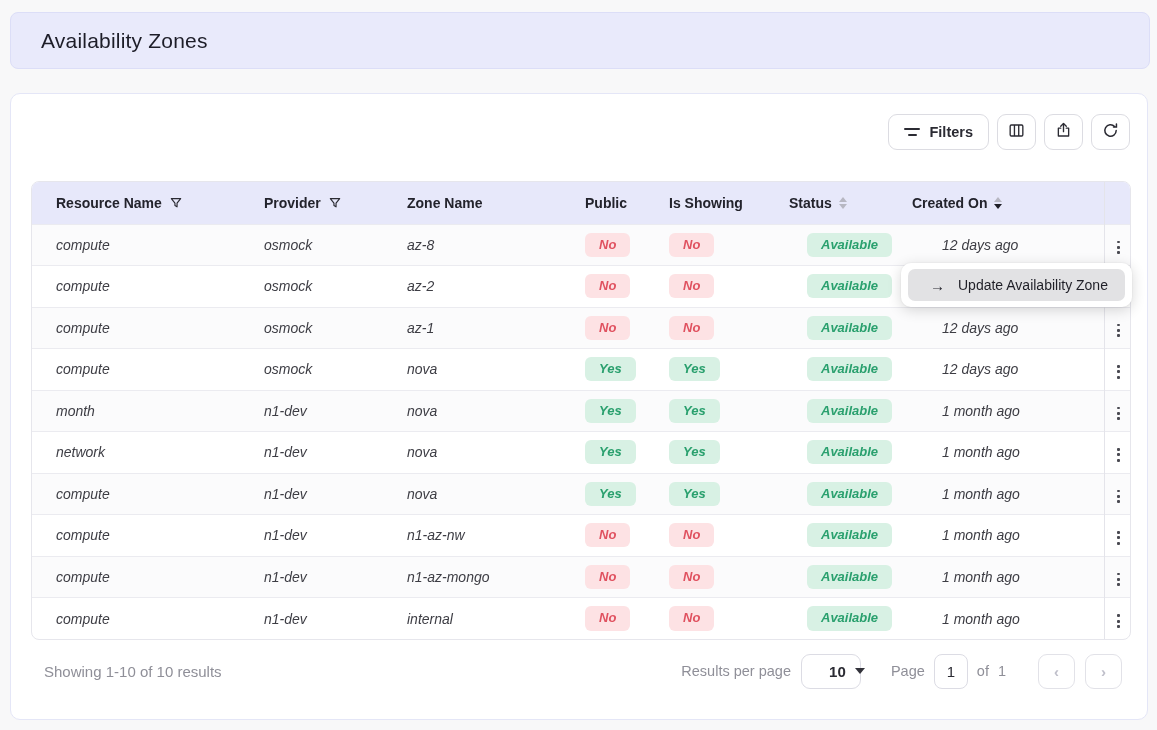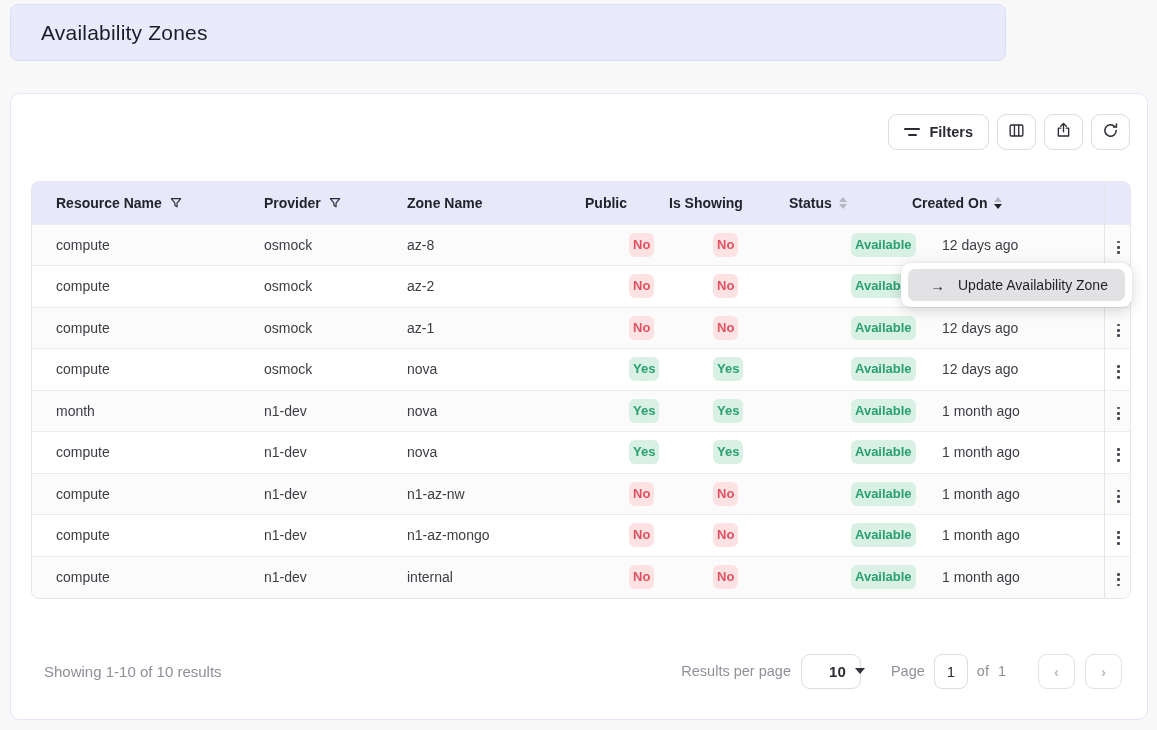--- a/index.html
+++ b/index.html
@@ -6,21 +6,21 @@
   html,body { width:1157px; height:730px; }
   body {
     background:#f8f8f9;
     font-family:"Liberation Sans","DejaVu Sans",sans-serif;
     color:#26262e;
     position:relative;
     overflow:hidden;
   }
   
   .page-header {
-    position:absolute; left:10px; top:4px; width:996px; height:57px;
+    position:absolute; left:10px; top:12px; width:1140px; height:57px;
     background:#e9eafb; border:1px solid #dcdef7; border-radius:8px;
     display:flex; align-items:center; padding-left:30px;
   }
   .page-header h1 { font-size:21px; font-weight:500; letter-spacing:.2px; color:#1d1d28; }
 
   
   .card {
     position:absolute; left:10px; top:93px; width:1138px; height:627px;
     background:#ffffff; border:1px solid #e4e6f7; border-radius:10px;
   }
@@ -43,30 +43,30 @@
     position:absolute; left:20px; top:87px; width:1100px;
     border:1px solid #e6e6ec; border-radius:8px; overflow:hidden; background:#fff;
   }
   table { width:100%; border-collapse:collapse; table-layout:fixed; }
   col.c1{width:232px} col.c2{width:143px} col.c3{width:178px} col.c4{width:84px}
   col.c5{width:120px} col.c6{width:123px} col.c7{width:192px} col.c8{width:28px}
   thead tr { height:42px; background:#e7e8fa; }
   th { font-size:14px; font-weight:700; color:#23232c; text-align:left; }
   th .th-inner { display:flex; align-items:center; gap:7px; }
   th.first, td.first { padding-left:24px; }
-  tbody tr { height:41.5px; }
+  tbody tr { height:41.5px;font-style:italic; }
   tbody tr:nth-child(odd){ background:#fbfbfc; }
   tbody td { border-top:1px solid #ebebf0; font-size:14px; color:#3d3d44; }
   td.cell-status { padding-left:18px; }
   td.cell-created { padding-left:30px; }
   td.cell-actions, th.col-actions { border-left:1px solid #e4e4ea; text-align:center; }
 
   .badge {
-    display:inline-block; padding:4px 4px; border-radius:6px;
-    font-size:13px; font-weight:700; line-height:1.25;margin-left:44px;
+    display:inline-block; padding:4px 14px; border-radius:6px;
+    font-size:13px; font-weight:700; line-height:1.25;
   }
   .badge.red   { background:#fde2e4; color:#e05260; }
   .badge.green { background:#d8f1e4; color:#2aa06e; }
 
   
   .sort { display:inline-flex; flex-direction:column; gap:2px; }
   .sort i { width:0; height:0; border-left:4px solid transparent; border-right:4px solid transparent; }
   .sort .up   { border-bottom:5px solid #b7b7c2; }
   .sort .down { border-top:5px solid #b7b7c2; }
   .sort.desc .down { border-top-color:#1f1f27; }
@@ -290,20 +290,34 @@
             <td><span class="badge green">Yes</span></td>
             <td class="cell-status"><span class="badge green">Available</span></td>
             <td class="cell-created">1 month ago</td>
             <td class="cell-actions"><button class="kebab">
                 <i></i>
                 <i></i>
                 <i></i>
               </button></td>
           </tr>
           <tr>
+            <td class="first">network</td>
+            <td>n1-dev</td>
+            <td>nova</td>
+            <td><span class="badge green">Yes</span></td>
+            <td><span class="badge green">Yes</span></td>
+            <td class="cell-status"><span class="badge green">Available</span></td>
+            <td class="cell-created">1 month ago</td>
+            <td class="cell-actions"><button class="kebab">
+                <i></i>
+                <i></i>
+                <i></i>
+              </button></td>
+          </tr>
+          <tr>
             <td class="first">compute</td>
             <td>n1-dev</td>
             <td>nova</td>
             <td><span class="badge green">Yes</span></td>
             <td><span class="badge green">Yes</span></td>
             <td class="cell-status"><span class="badge green">Available</span></td>
             <td class="cell-created">1 month ago</td>
             <td class="cell-actions"><button class="kebab">
                 <i></i>
                 <i></i>

